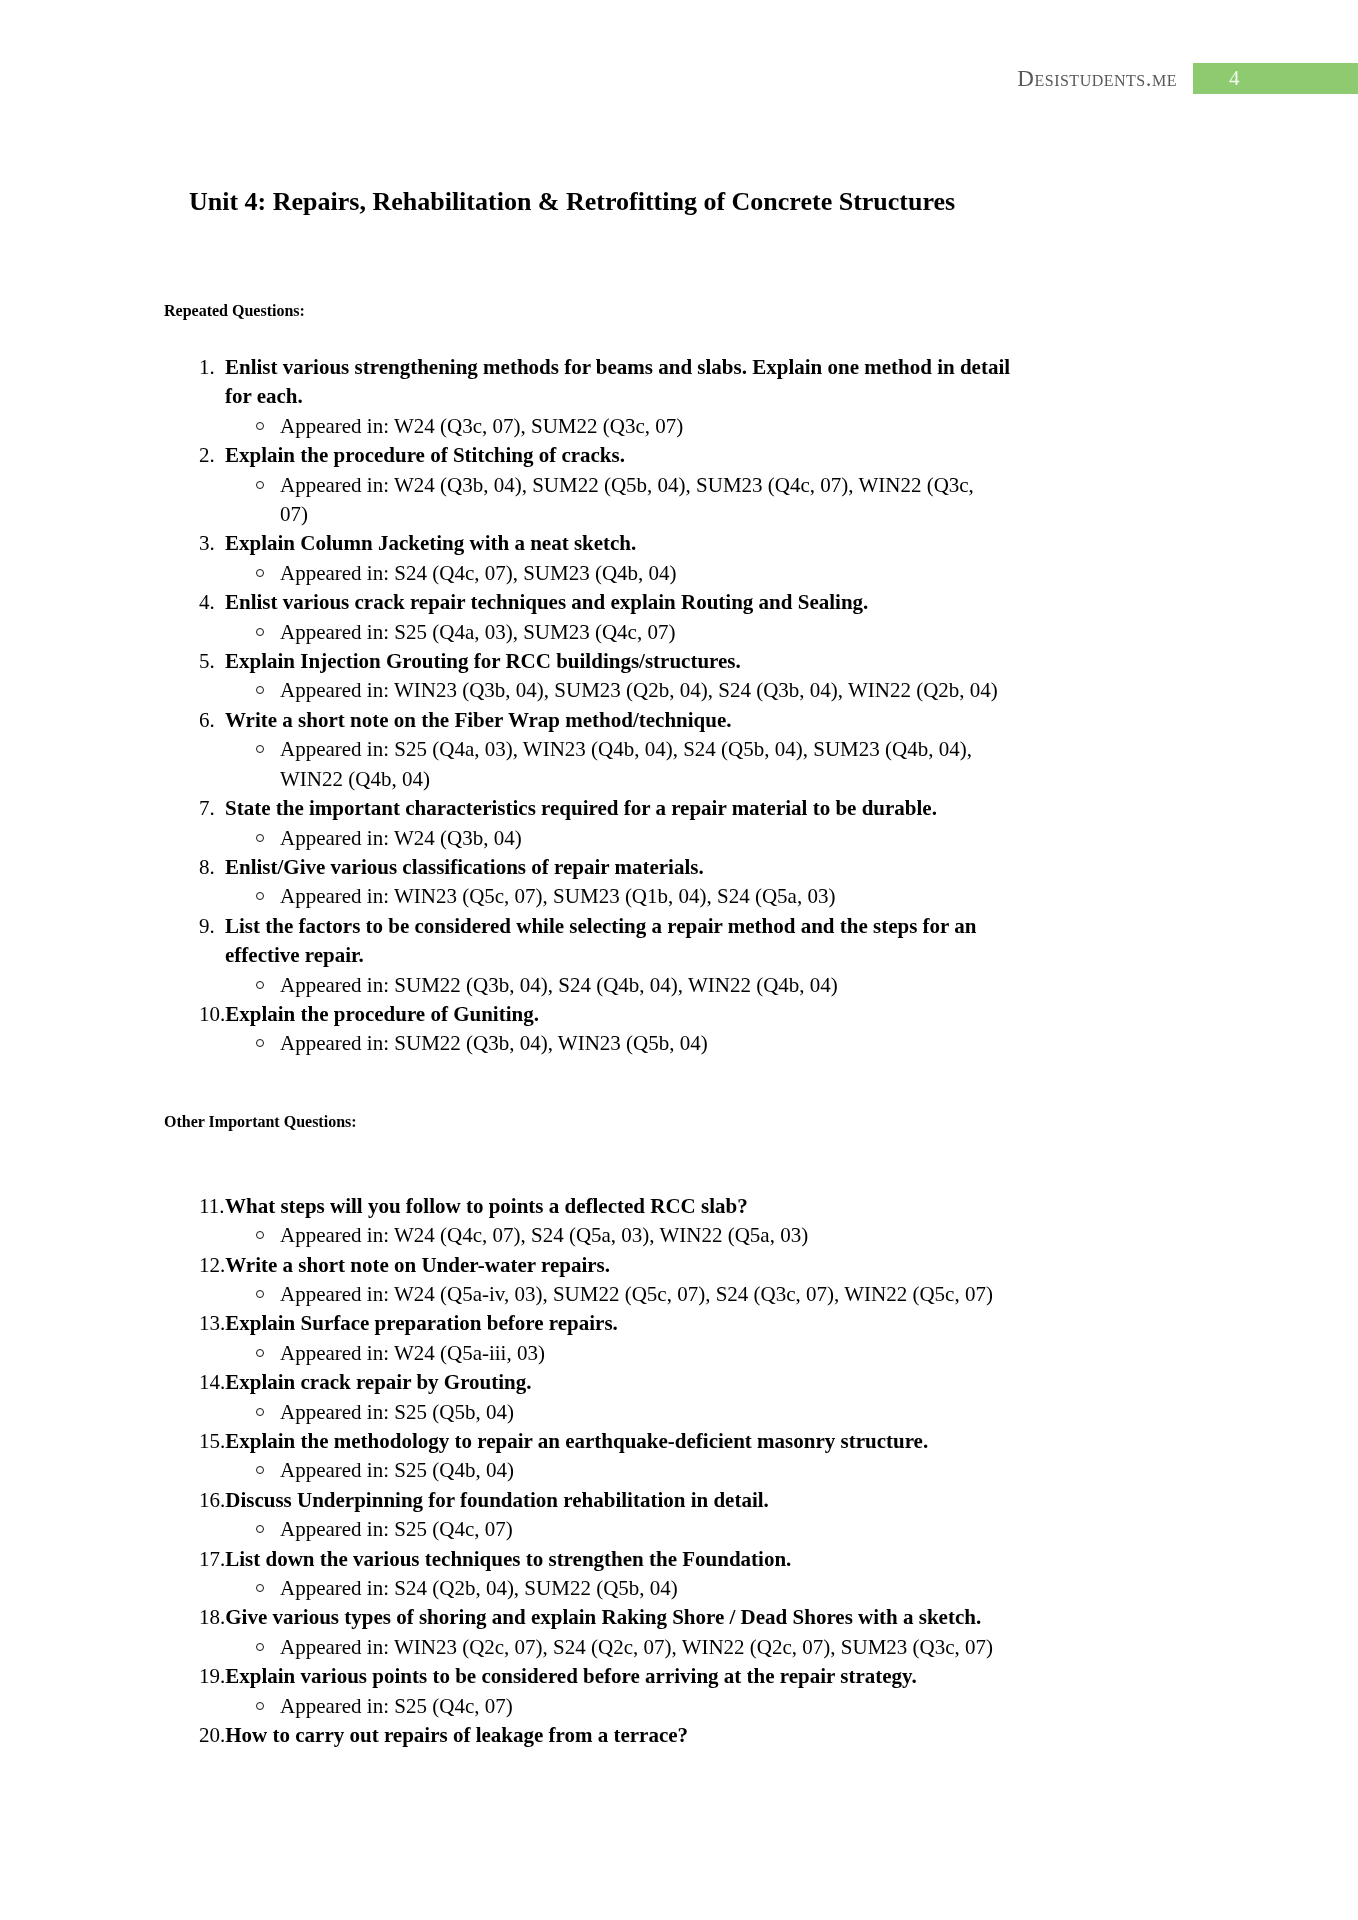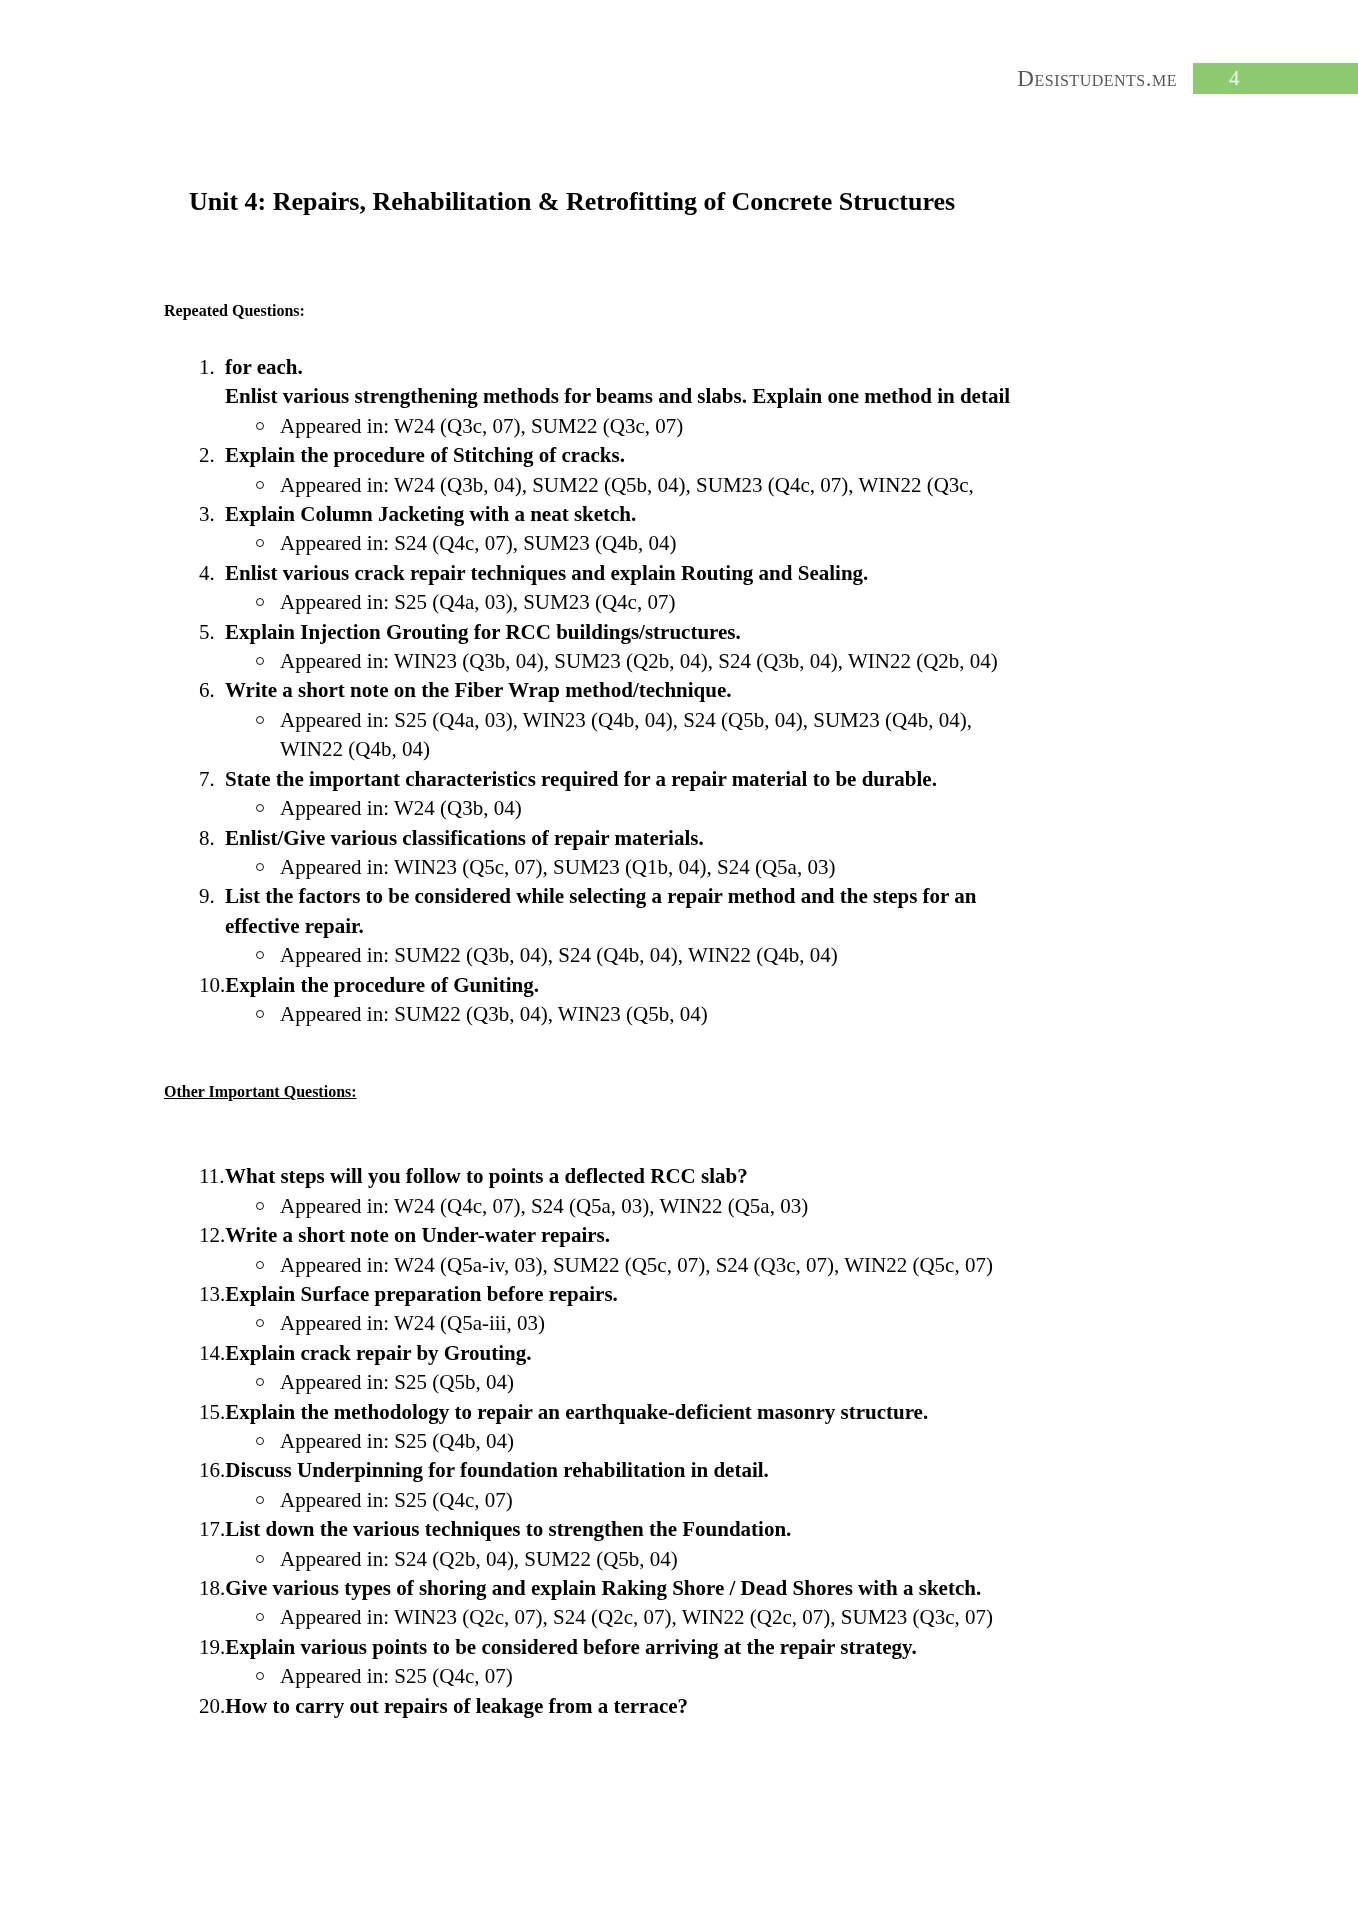--- a/index.html
+++ b/index.html
@@ -38,21 +38,21 @@
   .title {
     margin:185px 0 0 25px;
     font-size:26px; font-weight:bold;
     line-height:34px;
   }
   .sec-heading {
     margin:78px 0 0 0;
     font-size:16px; font-weight:bold;
     line-height:28px;
   }
-  .qsection + .qsection .sec-heading { margin-top:49px;text-decoration:underline; }
+  .qsection + .qsection .sec-heading { margin-top:49px; }
   .qlist { margin-top:28px; padding-left:35px; }
   .qsection + .qsection .qlist { margin-top:56px; }
   .qitem { font-size:21px; line-height:29.4px; }
   .qline { display:flex; }
   .qnum { flex:0 0 26px; font-weight:normal; }
   .qtext { flex:1; font-weight:bold; }
   .aline { display:flex; padding-left:57px; }
   .abullet {
     flex:none;
     width:6px; height:6px;
@@ -75,42 +75,43 @@
 <div class="content">
   <h1 class="title">Unit 4: Repairs, Rehabilitation &amp; Retrofitting of Concrete Structures</h1>
   <div id="sections-root">
       <section class="qsection">
         <h2 class="sec-heading">Repeated Questions:</h2>
         <div class="qlist">
           <div class="qitem">
             <div class="qline">
               <span class="qnum">1.</span>
               <div class="qtext">
+                <div>Enlist various strengthening methods for beams and slabs. Explain one method in detail</div>
                 <div>for each.</div>
-                <div>Enlist various strengthening methods for beams and slabs. Explain one method in detail</div>
               </div>
             </div>
             <div class="aline">
               <span class="abullet"></span>
               <div class="atext">
                 <div>Appeared in: W24 (Q3c, 07), SUM22 (Q3c, 07)</div>
               </div>
             </div>
           </div>
           <div class="qitem">
             <div class="qline">
               <span class="qnum">2.</span>
               <div class="qtext">
                 <div>Explain the procedure of Stitching of cracks.</div>
               </div>
             </div>
             <div class="aline">
               <span class="abullet"></span>
               <div class="atext">
                 <div>Appeared in: W24 (Q3b, 04), SUM22 (Q5b, 04), SUM23 (Q4c, 07), WIN22 (Q3c,</div>
+                <div>07)</div>
               </div>
             </div>
           </div>
           <div class="qitem">
             <div class="qline">
               <span class="qnum">3.</span>
               <div class="qtext">
                 <div>Explain Column Jacketing with a neat sketch.</div>
               </div>
             </div>

